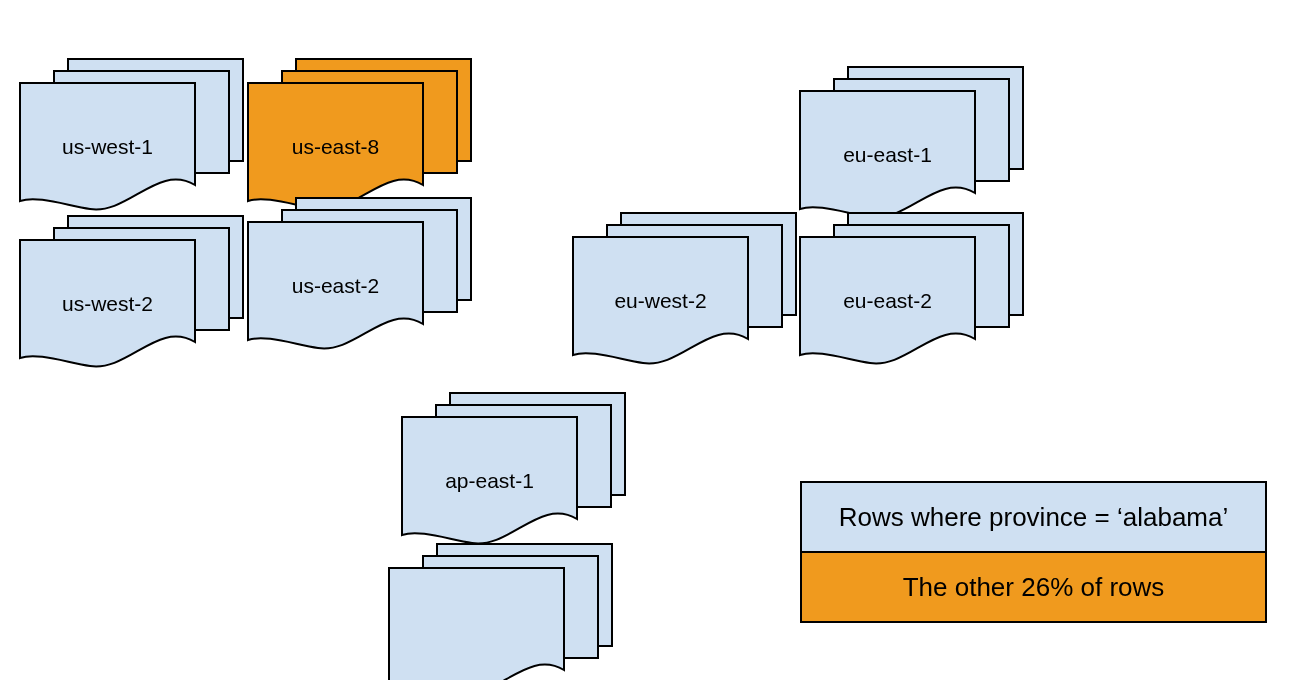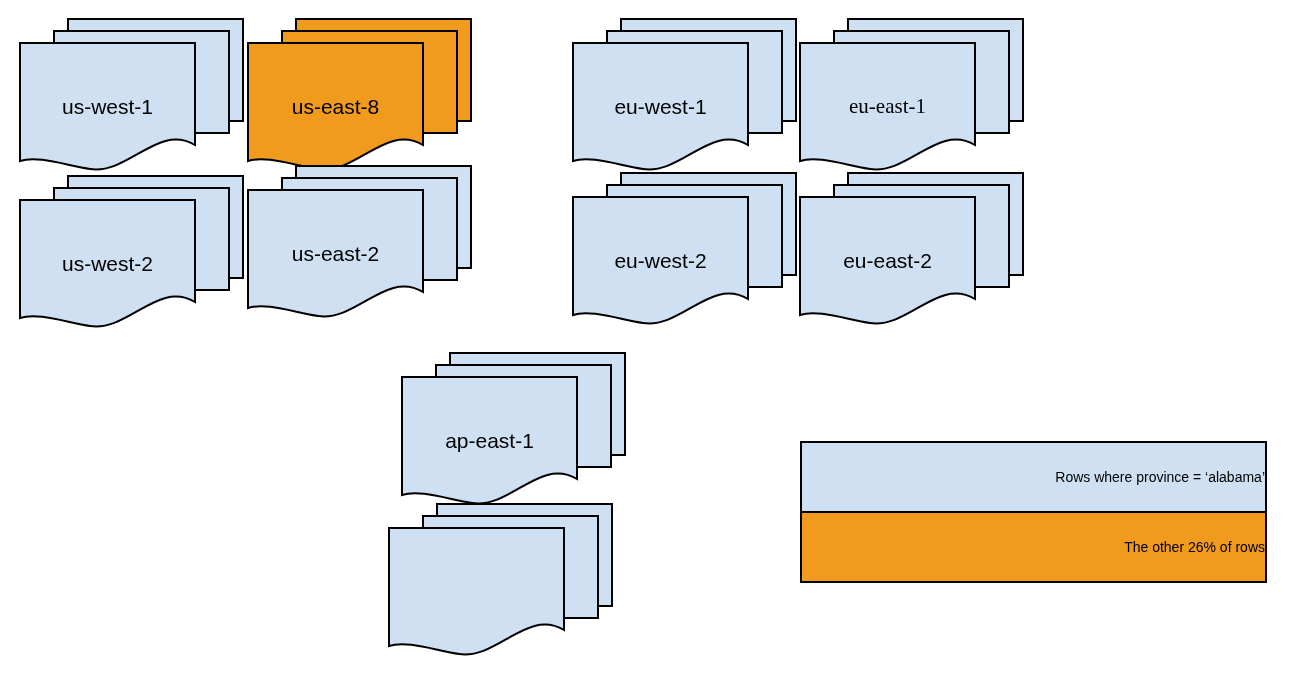--- a/index.html
+++ b/index.html
@@ -10,55 +10,55 @@
   *{box-sizing:border-box;}
   html,body{margin:0;padding:0;}
   body{
     width:1296px;height:680px;
     background:#ffffff;
     font-family:"Liberation Sans","DejaVu Sans",sans-serif;
     position:relative;
     overflow:hidden;
     color:#000;
   }
-  .canvas{position:absolute;inset:0;}
+  .canvas{position:absolute;inset:0;margin-top:40px;}
 
   
   .stack{position:absolute;width:229px;height:156px;}
   .stack svg{position:absolute;left:0;top:0;display:block;}
   .stack use{stroke:var(--outline);stroke-width:2;stroke-linejoin:miter;}
   .stack.default use{fill:var(--default-fill);}
   .stack.highlight use{fill:var(--highlight-fill);}
   .doc-label{
     position:absolute;left:2px;top:38px;width:175px;height:102px;
     display:flex;align-items:center;justify-content:center;
     font-size:21px;line-height:1;white-space:nowrap;
   }
 
   
   .pos-us-west-1{left:18px;top:17px;}
   .pos-us-east-1{left:246px;top:17px;}
   .pos-eu-west-1{left:571px;top:17px;}
-  .pos-eu-east-1{left:798px;top:17px;font-family:Liberation Serif, serif;}
+  .pos-eu-east-1{left:798px;top:25px;}
   .pos-us-west-2{left:18px;top:174px;}
-  .pos-us-east-2{left:246px;top:164px;}
+  .pos-us-east-2{left:246px;top:156px;}
   .pos-eu-west-2{left:571px;top:171px;}
   .pos-eu-east-2{left:798px;top:171px;}
   .pos-ap-east-1{left:400px;top:351px;}
   .pos-ap-east-2{left:387px;top:502px;}
 
   
   .legend{
     position:absolute;left:800px;top:441px;width:467px;height:142px;
     border:2px solid var(--outline);
     display:flex;flex-direction:column;
   }
   .legend-row{
-    flex:1;display:flex;align-items:center;justify-content:flex-end;
-    font-size:14px;white-space:nowrap;
+    flex:1;display:flex;align-items:center;justify-content:center;
+    font-size:26px;white-space:nowrap;
   }
   .legend-row.default{background:var(--default-fill);border-bottom:2px solid var(--outline);}
   .legend-row.highlight{background:var(--highlight-fill);}
 </style>
 </head>
 <body>
 
 <svg width="0" height="0" style="position:absolute" aria-hidden="true">
   <defs>
     <g id="docstack">
@@ -78,26 +78,20 @@
     <div class="doc-label">us-west-1</div>
   </div>
 
   <div class="stack highlight pos-us-east-1">
     <svg width="229" height="156" viewBox="0 0 229 156">
         <use href="#docstack"></use>
       </svg>
     <div class="doc-label">us-east-8</div>
   </div>
 
-  <div class="stack default pos-eu-west-1">
-    <svg width="229" height="156" viewBox="0 0 229 156">
-        <use href="#docstack"></use>
-      </svg>
-    <div class="doc-label">eu-west-1</div>
-  </div>
 
   <div class="stack default pos-eu-east-1">
     <svg width="229" height="156" viewBox="0 0 229 156">
         <use href="#docstack"></use>
       </svg>
     <div class="doc-label">eu-east-1</div>
   </div>
 
   <div class="stack default pos-us-west-2">
     <svg width="229" height="156" viewBox="0 0 229 156">

